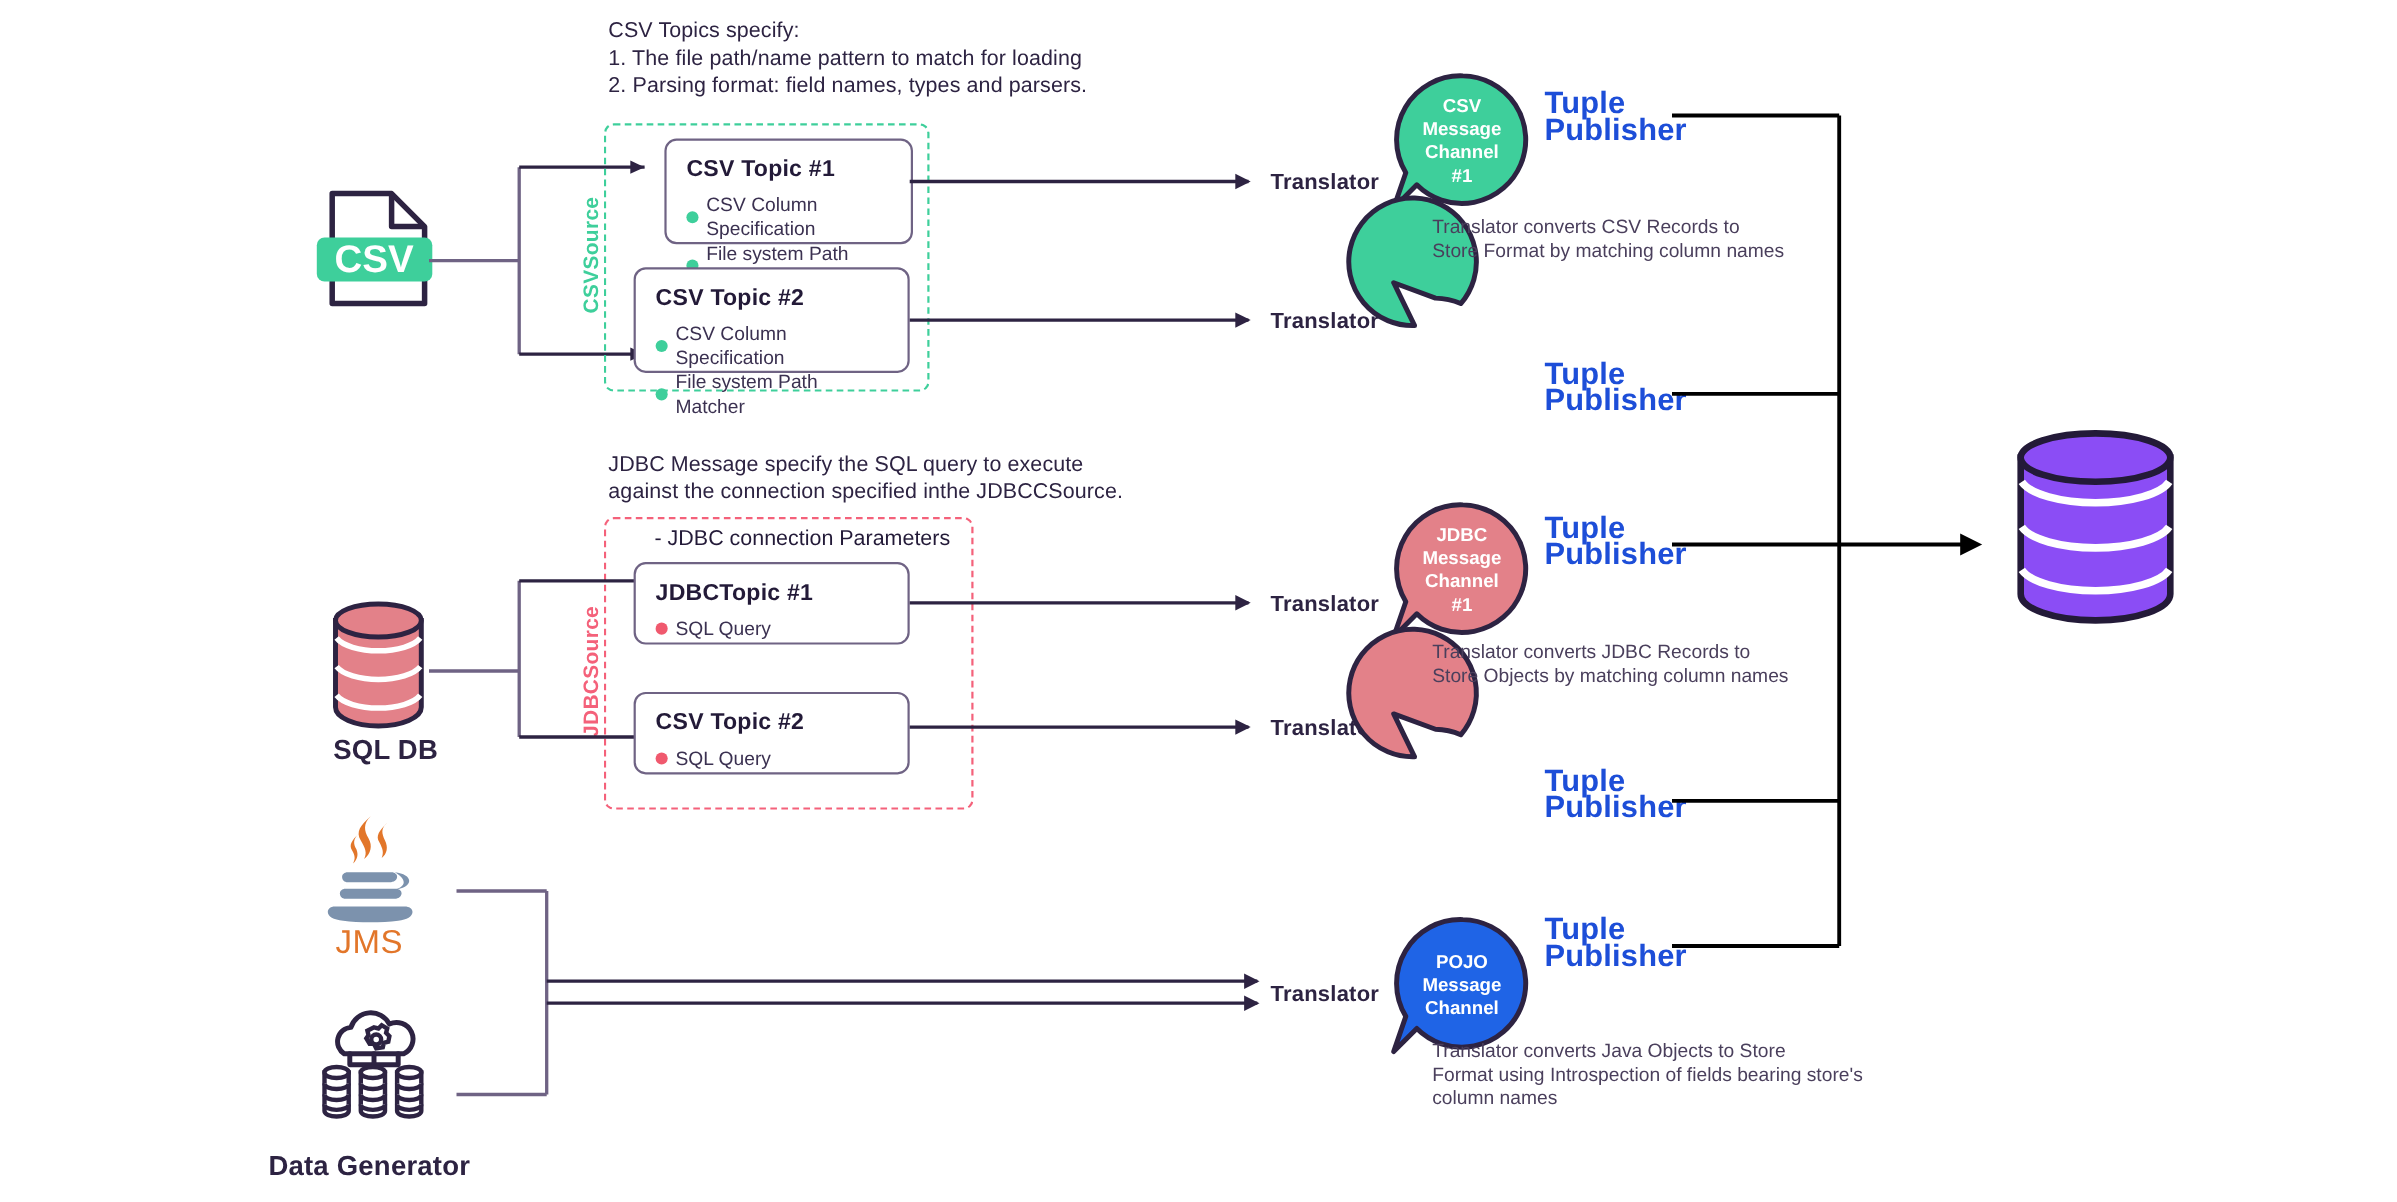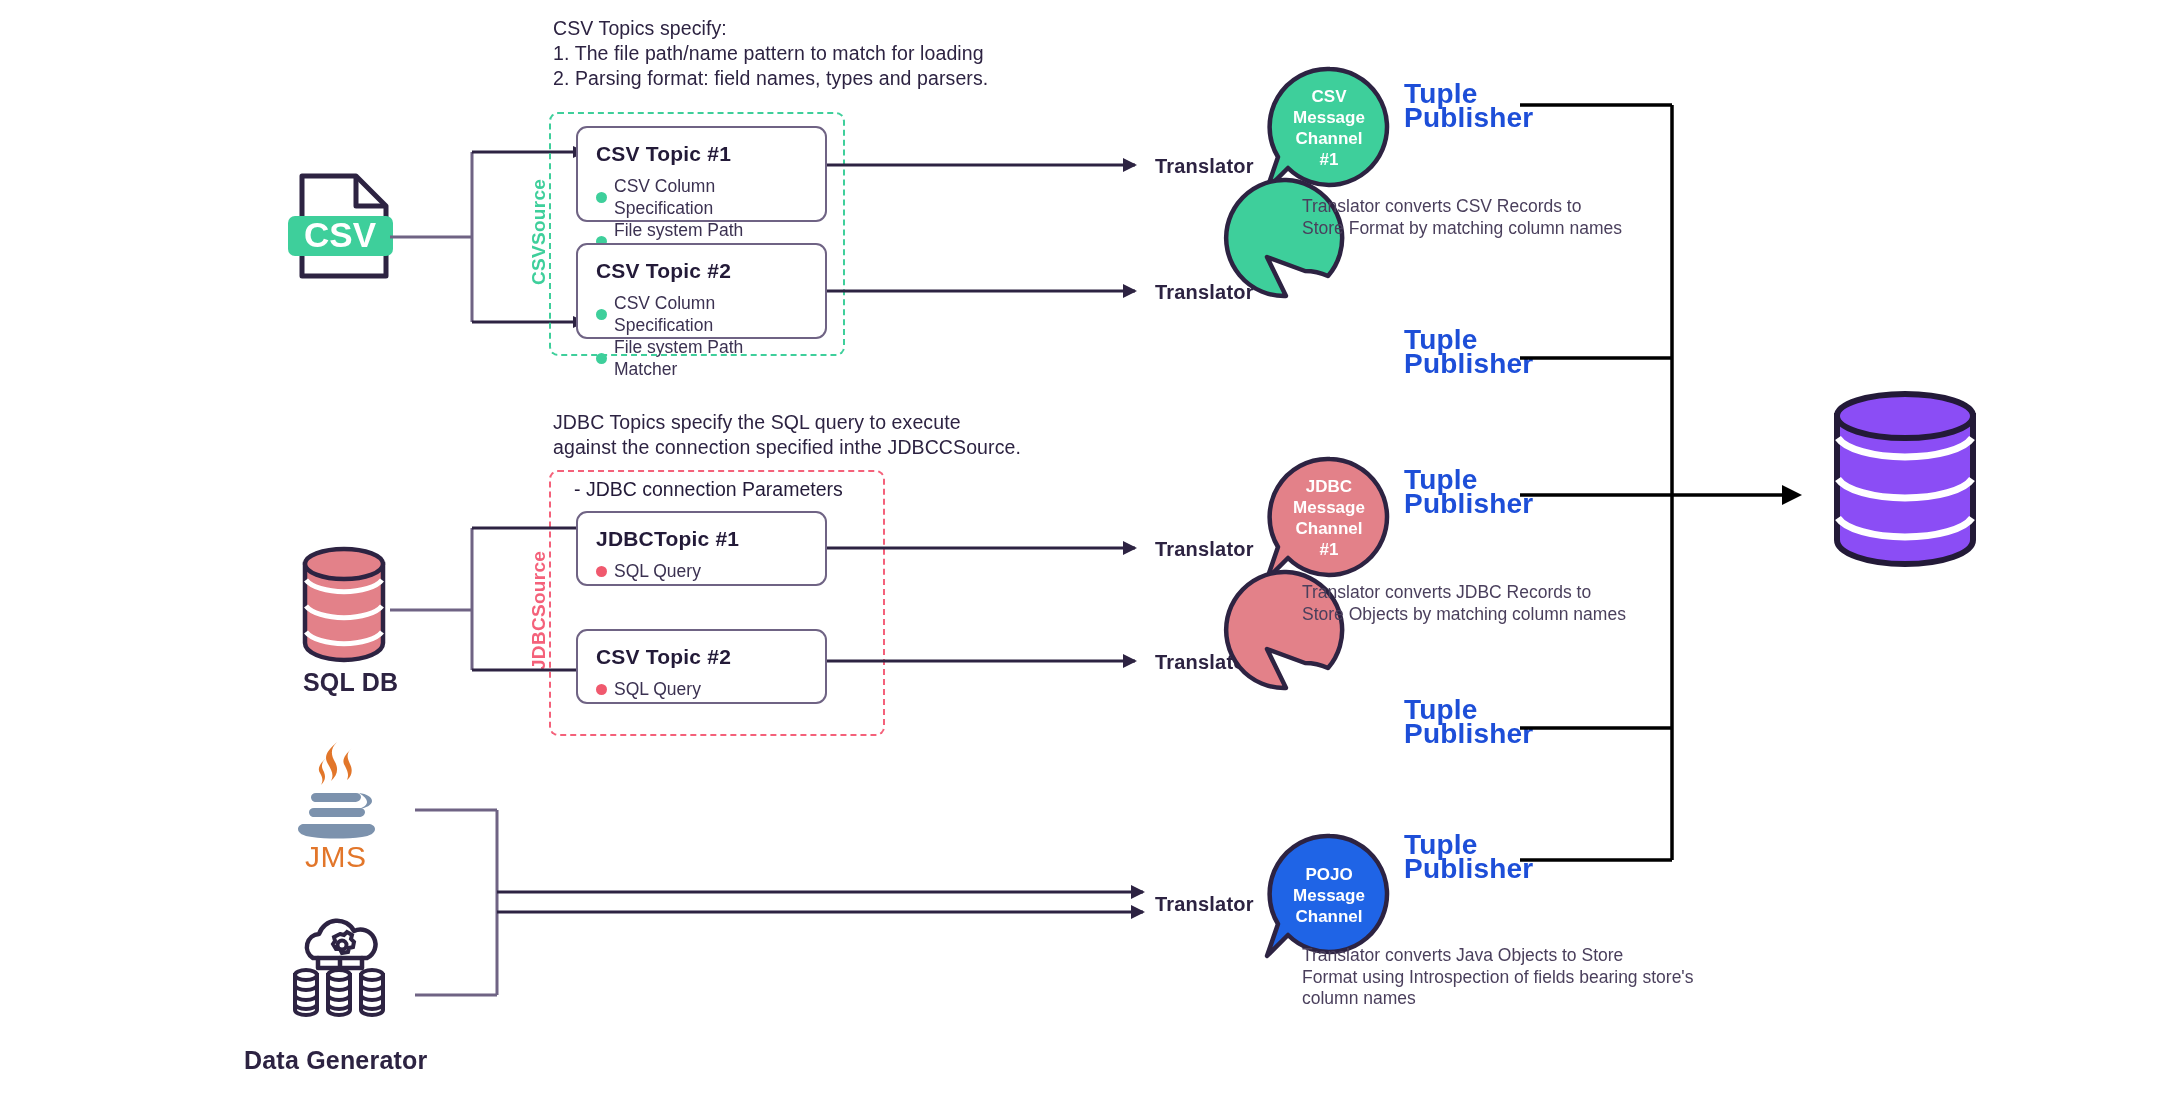--- a/index.html
+++ b/index.html
@@ -36,21 +36,21 @@
   .translator{font-weight:bold;font-size:20px;color:#2d2342;letter-spacing:.2px;}
   .tuple{font-weight:bold;font-size:28px;line-height:24px;color:#1d4ed8;white-space:pre-line;letter-spacing:.2px;}
   .bubbletext{
     position:absolute;left:0;top:0;width:100%;height:100%;
     display:flex;flex-direction:column;align-items:center;justify-content:center;
     color:#ffffff;font-weight:bold;font-size:17px;line-height:21px;text-align:center;
     pointer-events:none;
   }
   .srclabel{font-weight:bold;font-size:25px;color:#2d2342;letter-spacing:.2px;}
   .jmslabel{font-size:30px;color:#E2762A;letter-spacing:.5px;}
-  .groupnote{font-size:19.5px;color:#231a38;}
+  .groupnote{font-size:19.5px;color:#231a38;margin-left:21px;}
   svg{display:block;overflow:visible;}
 </style>
 </head>
 <body>
 
 <div class="abs note" style="left:553px;top:16px;width:600px;">CSV Topics specify:
 1. The file path/name pattern to match for loading
 2. Parsing format: field names, types and parsers.</div>
 
 <div class="abs" style="left:298px;top:172px;">
@@ -68,21 +68,21 @@
     <path d="M82 22 H196" fill="none" stroke="#2d2342" stroke-width="3"></path>
     <path d="M82 192 H196" fill="none" stroke="#2d2342" stroke-width="3"></path>
     <path d="M196 22 l-13 -6 v12 z" fill="#2d2342"></path>
     <path d="M196 192 l-13 -6 v12 z" fill="#2d2342"></path>
   </svg>
 </div>
 
 <div class="abs dashgroup" style="left:549px;top:112px;width:296px;height:244px;"></div>
 <div class="abs vlabel teal" style="left:528px;top:285px;">CSVSource</div>
 
-<div class="abs topicbox" style="left:576px;top:126px;width:251px;height:96px;">
+<div class="abs topicbox" style="left:604px;top:126px;width:226px;height:96px;">
   <div class="topictitle">CSV Topic #1</div>
   <div class="bul">
     <span class="dot teal"></span>
     <span>CSV Column Specification</span>
   </div>
   <div class="bul">
     <span class="dot teal"></span>
     <span>File system Path Matcher</span>
   </div>
 </div>
@@ -108,21 +108,21 @@
 <div class="abs" style="left:827px;top:281px;">
   <svg width="320" height="20" viewBox="0 0 320 20">
     <path d="M0 10 H308" fill="none" stroke="#2d2342" stroke-width="3"></path>
     <path d="M310 10 l-14 -7 v14 z" fill="#2d2342"></path>
   </svg>
 </div>
 
 <div class="abs translator" style="left:1155px;top:155px;">Translator</div>
 <div class="abs translator" style="left:1155px;top:281px;">Translator</div>
 
-<div class="abs note" style="left:553px;top:410px;width:600px;">JDBC Topics specify the SQL query to execute
+<div class="abs note" style="left:553px;top:410px;width:600px;">JDBC Message specify the SQL query to execute
 against the connection specified inthe JDBCCSource.</div>
 
 <div class="abs dashgroup rose" style="left:549px;top:470px;width:336px;height:266px;"></div>
 <div class="abs groupnote" style="left:574px;top:478px;">- JDBC connection Parameters</div>
 <div class="abs vlabel rose" style="left:528px;top:670px;">JDBCSource</div>
 
 <div class="abs" style="left:300px;top:546px;">
   <svg width="88" height="115" viewBox="0 0 88 115">
     <path d="M5 18 V97 a39 17 0 0 0 78 0 V18 Z" fill="#E38189" stroke="#2d2342" stroke-width="4.5"></path>
     <ellipse cx="44" cy="18" rx="39" ry="15" fill="#E38189" stroke="#2d2342" stroke-width="4.5"></ellipse>

